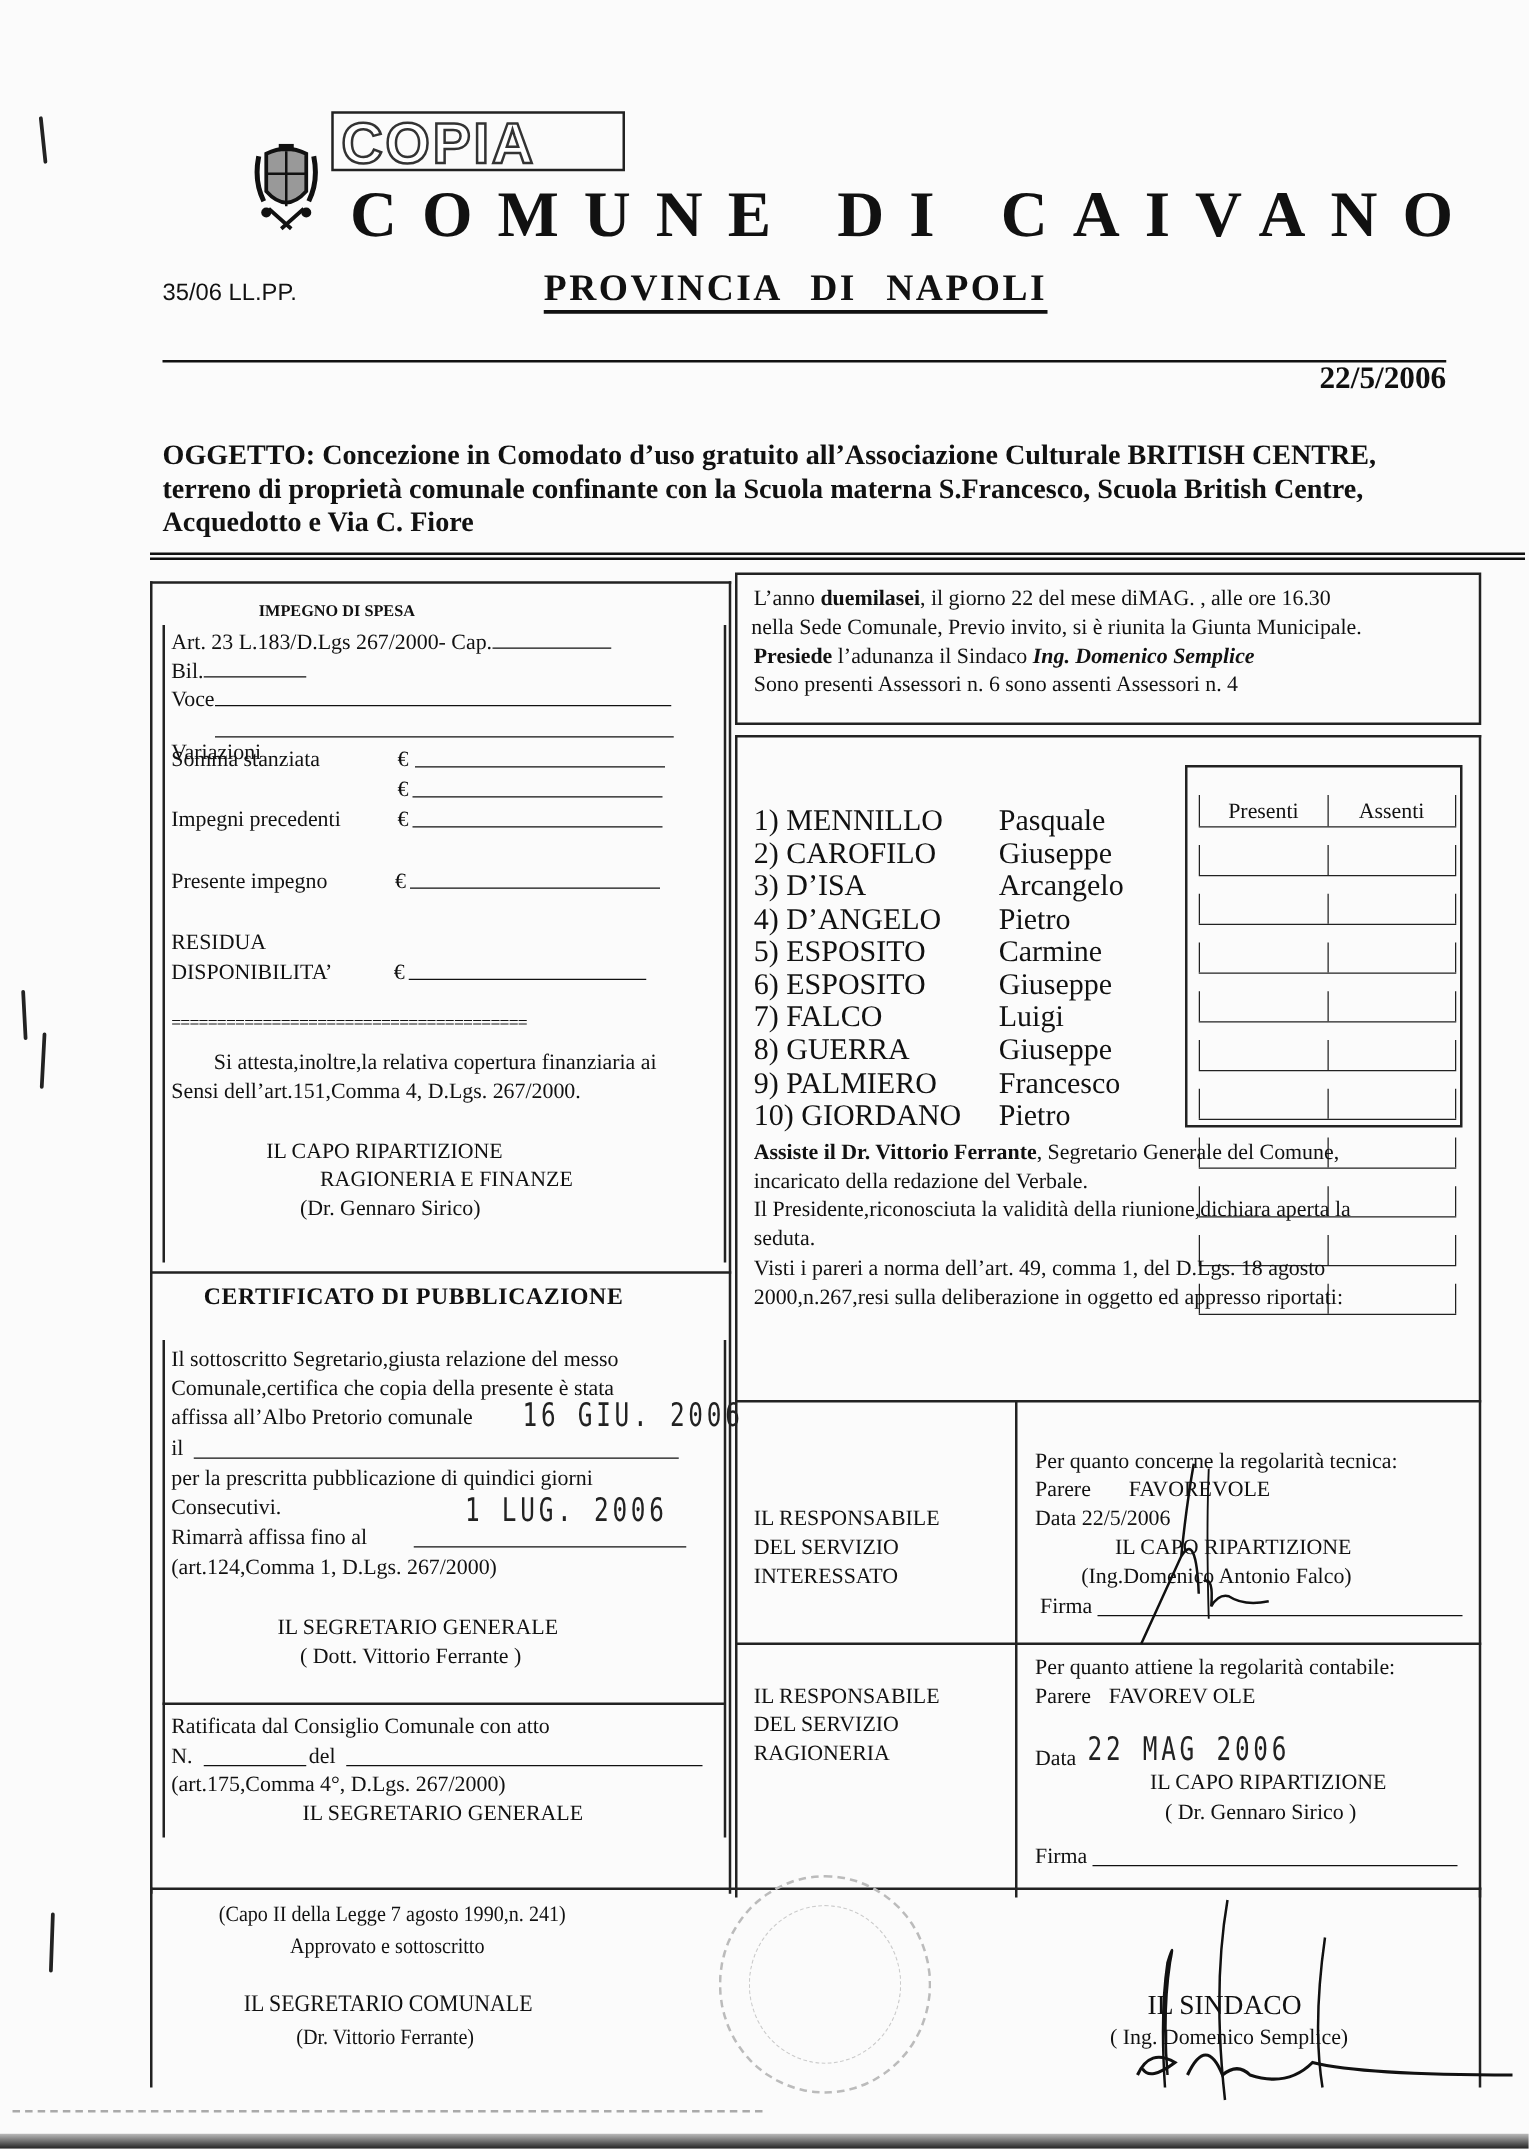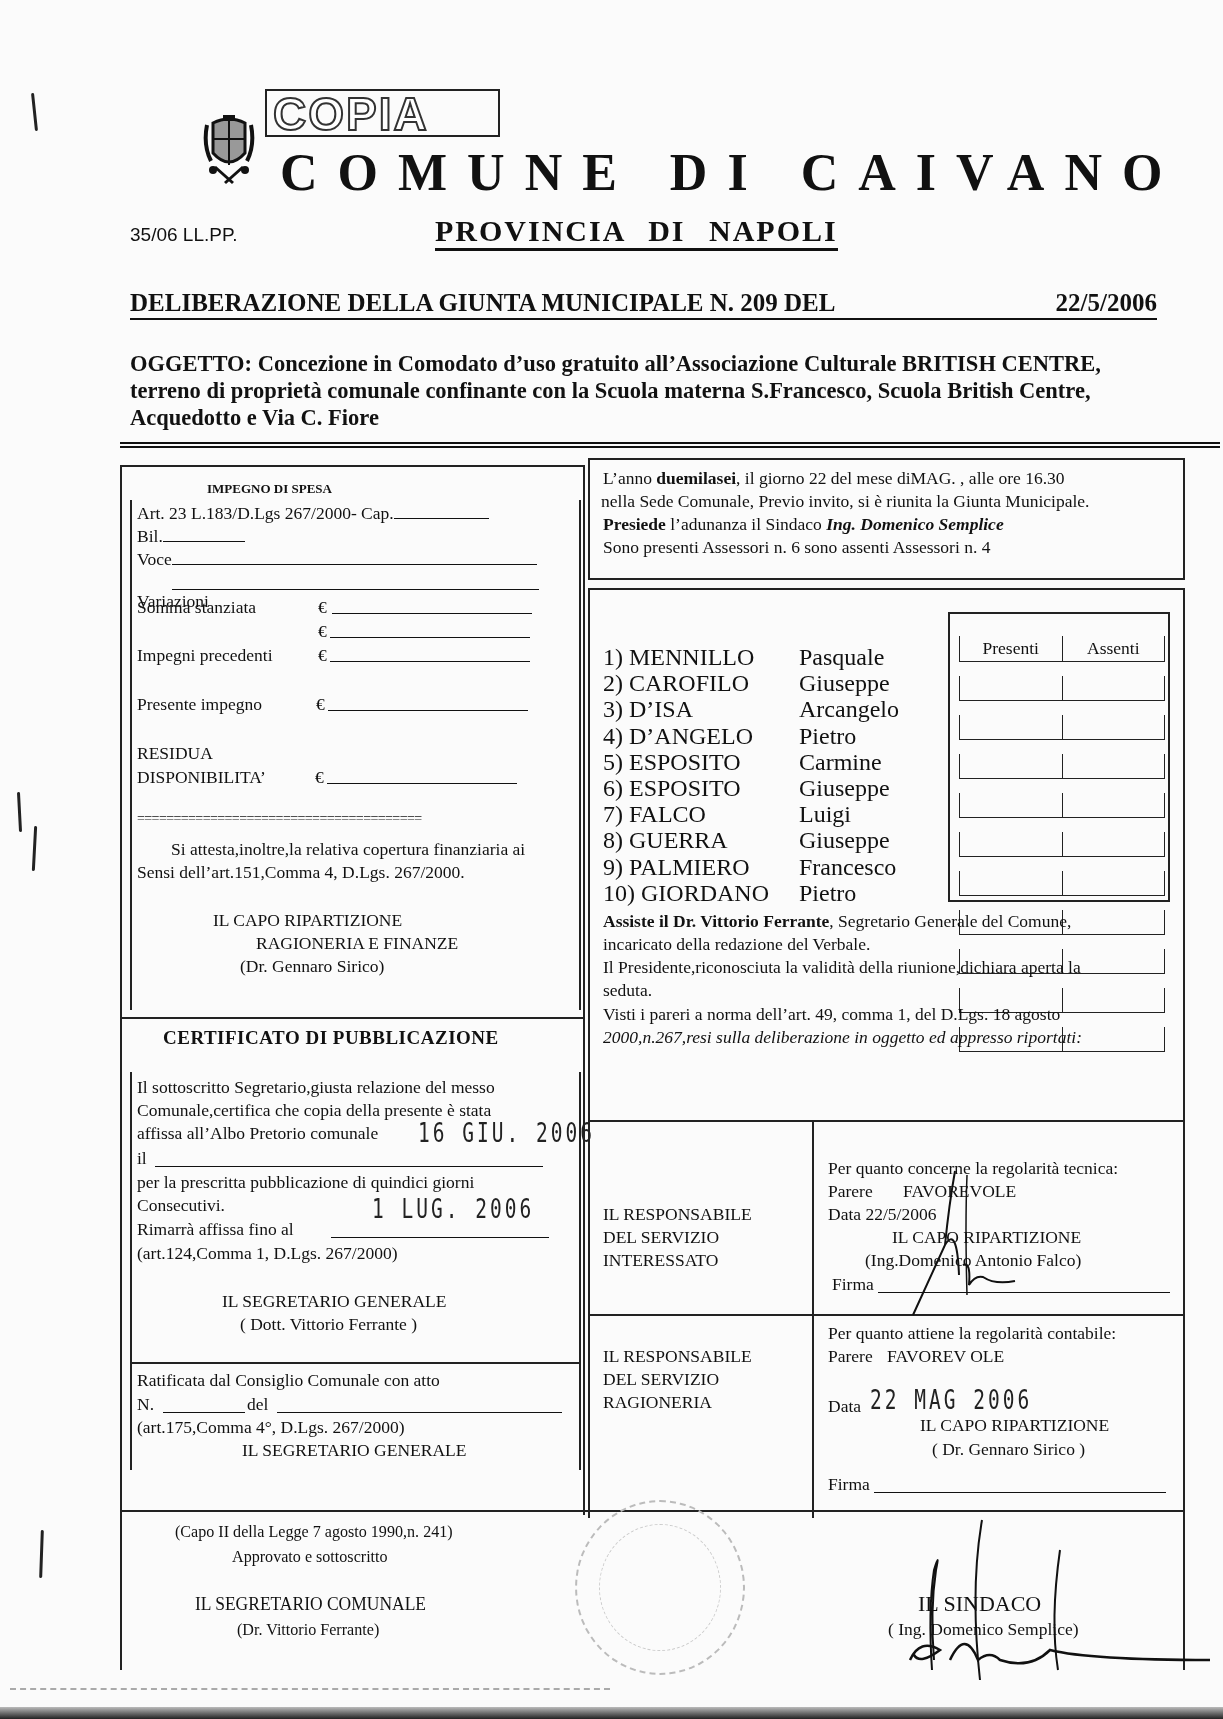--- a/index.html
+++ b/index.html
@@ -73,21 +73,20 @@
     <circle cx="42" cy="55" r="4" fill="#111"></circle>
   <rect x="20" y="0" width="12" height="6" fill="#111"></rect>
 </svg>
 <div class="copia-box">
   <span class="copia-text">COPIA</span>
 </div>
 <div class="comune">COMUNE DI CAIVANO</div>
 <div class="protocol">35/06 LL.PP.</div>
 <div class="provincia">PROVINCIA DI NAPOLI</div>
 <div class="delib">
-  <span>DELIBERAZIONE DELLA GIUNTA MUNICIPALE N. 209 DEL</span>
   <span class="date">22/5/2006</span>
 </div>
 <div class="oggetto">
   <span>OGGETTO:</span>
   <span>Concezione in Comodato d’uso gratuito all’Associazione Culturale BRITISH CENTRE, terreno di proprietà comunale confinante con la Scuola materna S.Francesco, Scuola British Centre, Acquedotto e Via C. Fiore</span>
 </div>
 <div class="double-rule"></div>
 
 <div class="box" style="left:120px;top:465px;width:465px;height:1050px;border-bottom:none;"></div>
 <div class="vline" style="left:130px;top:500px;height:510px;"></div>
@@ -284,21 +283,21 @@
 </div>
 
 <section>
   <div class="txt" style="left:603px;top:910px;">
     <span class="bold">Assiste il Dr. Vittorio Ferrante</span><span>, Segretario Generale del Comune,</span>
   </div>
   <div class="txt" style="left:603px;top:933px;">incaricato della redazione del Verbale.</div>
   <div class="txt" style="left:603px;top:956px;">Il Presidente,riconosciuta la validità della riunione,dichiara aperta la</div>
   <div class="txt" style="left:603px;top:979px;">seduta.</div>
   <div class="txt" style="left:603px;top:1003px;">Visti i pareri a norma dell’art. 49, comma 1, del D.Lgs. 18 agosto</div>
-  <div class="txt" style="left:603px;top:1026px;font-style:italic;">2000,n.267,resi sulla deliberazione in oggetto ed appresso riportati:</div>
+  <div class="txt" style="left:603px;top:1026px;">2000,n.267,resi sulla deliberazione in oggetto ed appresso riportati:</div>
 </section>
 
 <div class="hline" style="left:588px;top:1120px;width:597px;"></div>
 <div class="vline" style="left:812px;top:1120px;height:398px;"></div>
 <div class="hline" style="left:588px;top:1314px;width:597px;"></div>
 
 <section>
   <div class="txt" style="left:603px;top:1203px;">IL RESPONSABILE</div>
   <div class="txt" style="left:603px;top:1226px;"> DEL SERVIZIO</div>
   <div class="txt" style="left:603px;top:1249px;">INTERESSATO</div>

